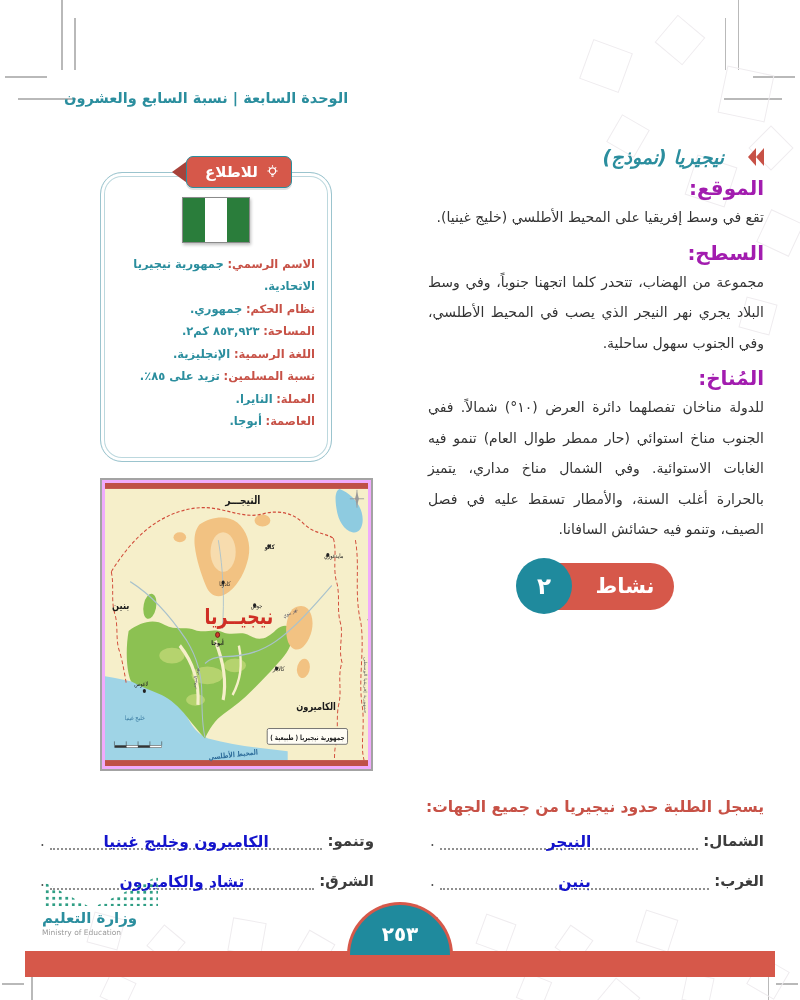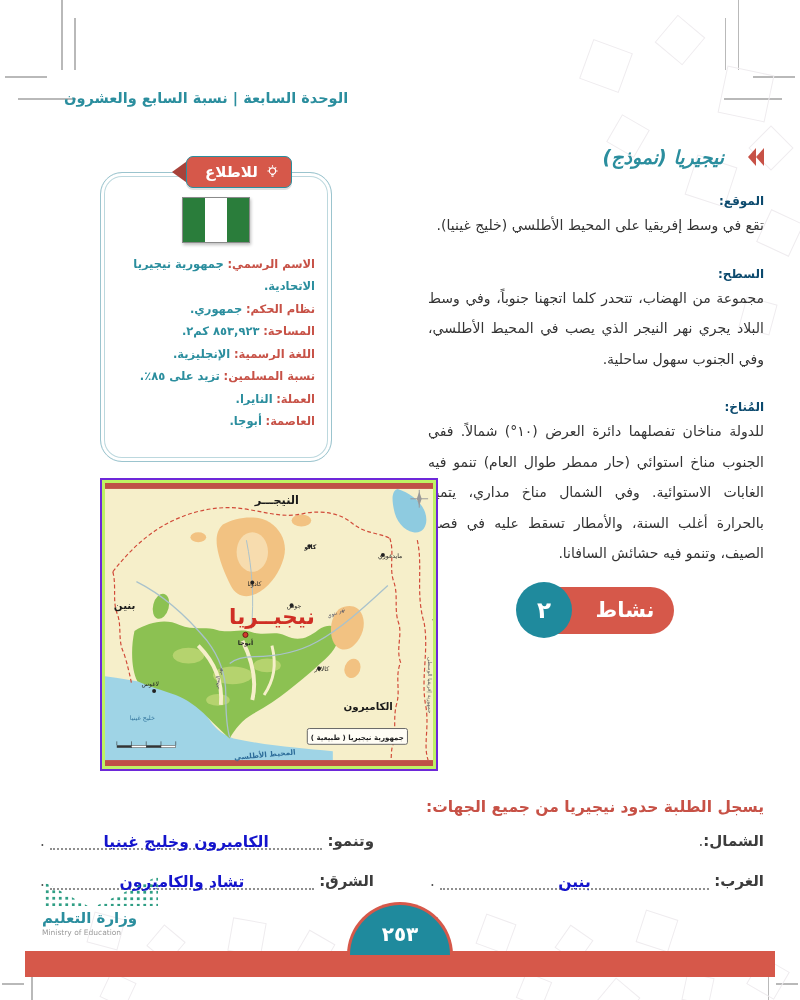--- a/index.html
+++ b/index.html
@@ -30,29 +30,29 @@
              align-items:center;direction:rtl;}
   .ref-badge .tail{position:absolute;left:-14px;top:3px;width:0;height:0;z-index:-1;
              border-top:13px solid transparent;border-bottom:13px solid transparent;
              border-right:18px solid #a8423a;}
   .ref-badge .pill{background:#d6584a;border:1.5px solid #2b8e9e;border-radius:7px;height:30px;
              display:flex;align-items:center;gap:6px;padding:0 10px 0 18px;
              box-shadow:0 2px 0 rgba(0,0,0,.12);}
   .ref-badge .pill span{color:#fff;font-weight:bold;font-size:15px;}
 
   
-  .map{position:absolute;left:100px;top:478px;width:338px;height:293px;background:#bef264;
-       border:2px solid #6d28d9;box-sizing:border-box;padding:3px;z-index:1;}
+  .map{position:absolute;left:100px;top:478px;width:273px;height:293px;background:#f0abfc;
+       border:2px solid #a3a3a3;box-sizing:border-box;padding:3px;z-index:1;}
   .map svg{display:block;width:100%;height:100%;font-family:"DejaVu Sans",sans-serif;}
 
   
   .lesson{position:absolute;right:36px;top:146px;width:336px;direction:rtl;z-index:1;}
   .title-row{display:flex;align-items:center;gap:24px;margin-bottom:6px;font-style:italic;}
   .title-row .t{color:#2b8e9e;font-weight:bold;font-size:19px;}
-  .sec-h{color:#0c4a6e;font-weight:bold;font-size:12px;margin:26px 0 2px;}
+  .sec-h{color:#a21caf;font-weight:bold;font-size:20px;margin:8px 0 2px;}
   .sec-b{color:#333;font-size:14px;line-height:2.18;text-align:justify;}
 
   
   .act-pill{position:relative;width:150px;height:47px;margin:18px auto 0 96px;background:#d6584a;
             border-radius:26px;direction:ltr;}
   .act-pill .num{position:absolute;left:-8px;top:-5px;width:56px;height:56px;background:#1f8a9d;
             border-radius:50%;display:flex;align-items:center;justify-content:center;
             color:#fff;font-weight:bold;font-size:23px;}
   .act-pill .lbl{position:absolute;left:52px;right:0;top:0;bottom:0;display:flex;
             align-items:center;justify-content:center;color:#fff;font-weight:bold;font-size:21px;}
@@ -268,20 +268,23 @@
       <rect x="206" y="249" width="102" height="16" rx="2" fill="#fffdf5" stroke="#666" stroke-width="1"></rect>
       <text x="257" y="260.5" text-anchor="middle" font-size="7.2" font-weight="bold" fill="#222" style="direction:rtl;">جمهورية نيجيريا ( طبيعية )</text>
     </svg>
   </div>
 
   <div class="activity">
     <div class="act-prompt">يسجل الطلبة حدود نيجيريا من جميع الجهات:</div>
     <div class="blank-grid">
       <div class="blank-row">
         <span class="lab">الشمال:</span>
+        <span class="blank">
+            <span class="ans">النيجر</span>
+          </span>
         <span class="dot-end">.</span>
       </div>
       <div class="blank-row">
         <span class="lab">وتنمو:</span>
         <span class="blank">
             <span class="ans">الكاميرون وخليج غينيا</span>
           </span>
         <span class="dot-end">.</span>
       </div>
       <div class="blank-row">

